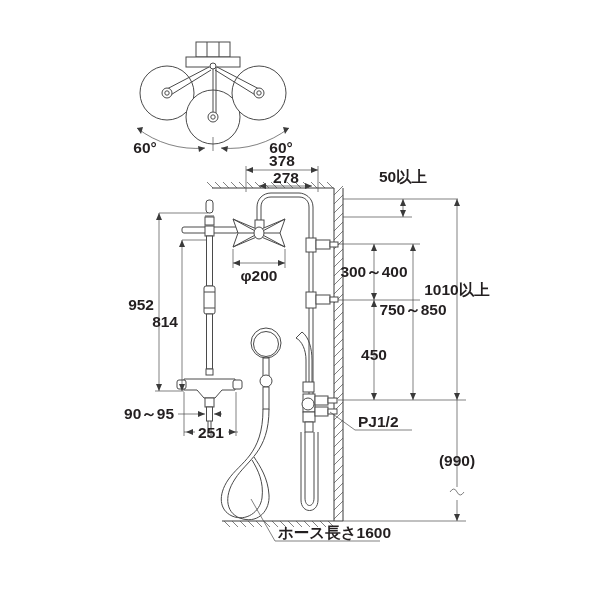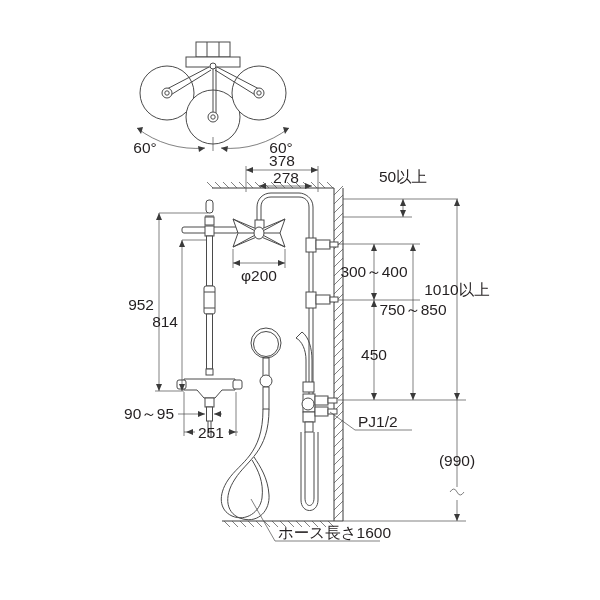--- a/index.html
+++ b/index.html
@@ -3,21 +3,21 @@
 <meta charset="utf-8">
 <style>
   html,body{margin:0;padding:0;background:#ffffff;}
   body{
     width:600px;height:600px;
     font-family:"Liberation Sans","DejaVu Sans",sans-serif;
     color:#231f20;
     overflow:hidden;
     position:relative;
   }
-  #stage{position:absolute;inset:0;width:600px;height:600px;}
+  #stage{position:absolute;inset:0;width:600px;height:600px;font-weight:bold;}
   svg{display:block;}
   .ln{stroke:#3a3a3a;stroke-width:1;fill:none;}
   .ln-dim{stroke:#4a4a4a;stroke-width:.7;fill:none;}
   .ln-obj{stroke:#4a4a4a;stroke-width:1;fill:#ffffff;}
   .ln-obj-nf{stroke:#4a4a4a;stroke-width:1;fill:none;}
   .hatch{stroke:#4a4a4a;stroke-width:.7;fill:none;}
   .txt{font-family:"Liberation Sans","DejaVu Sans",sans-serif;fill:#231f20;}
   .t16{font-size:15.5px;}
   .dot{fill:#3a3a3a;}
 </style>

